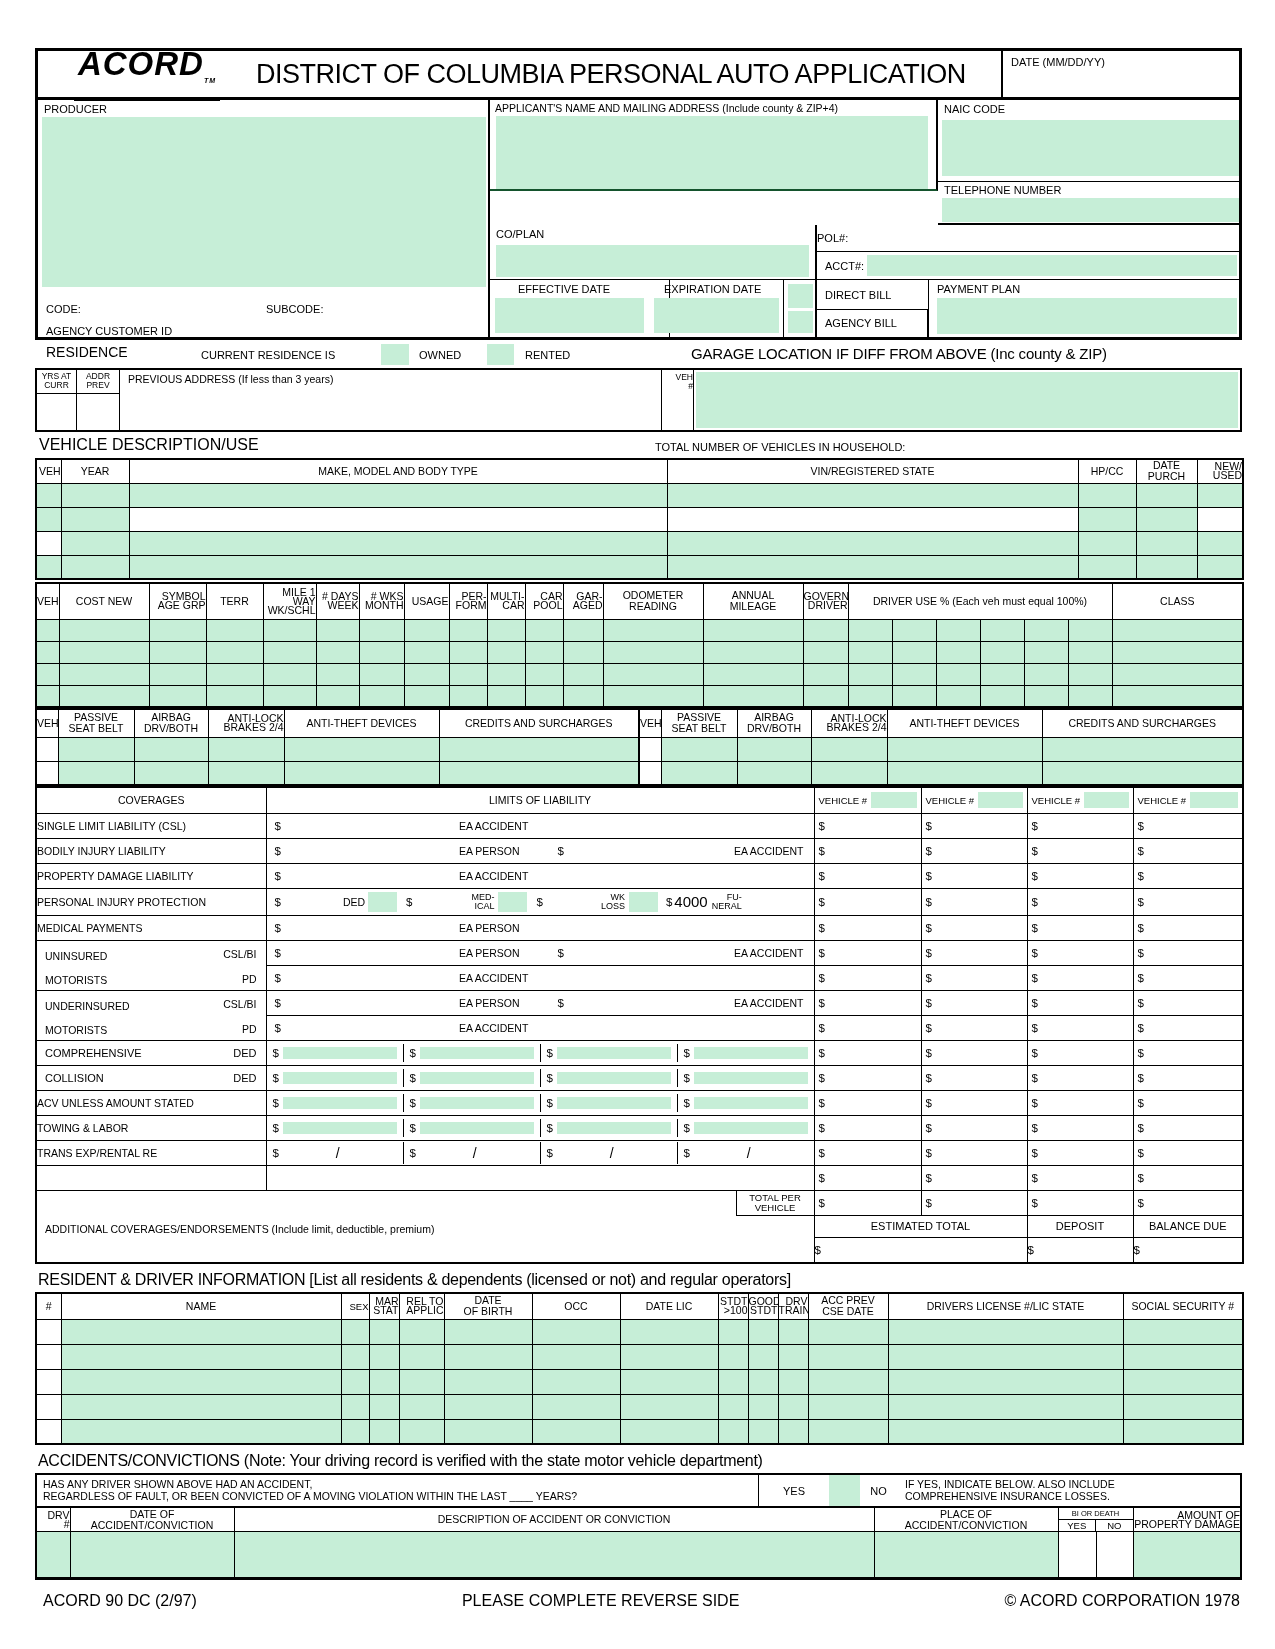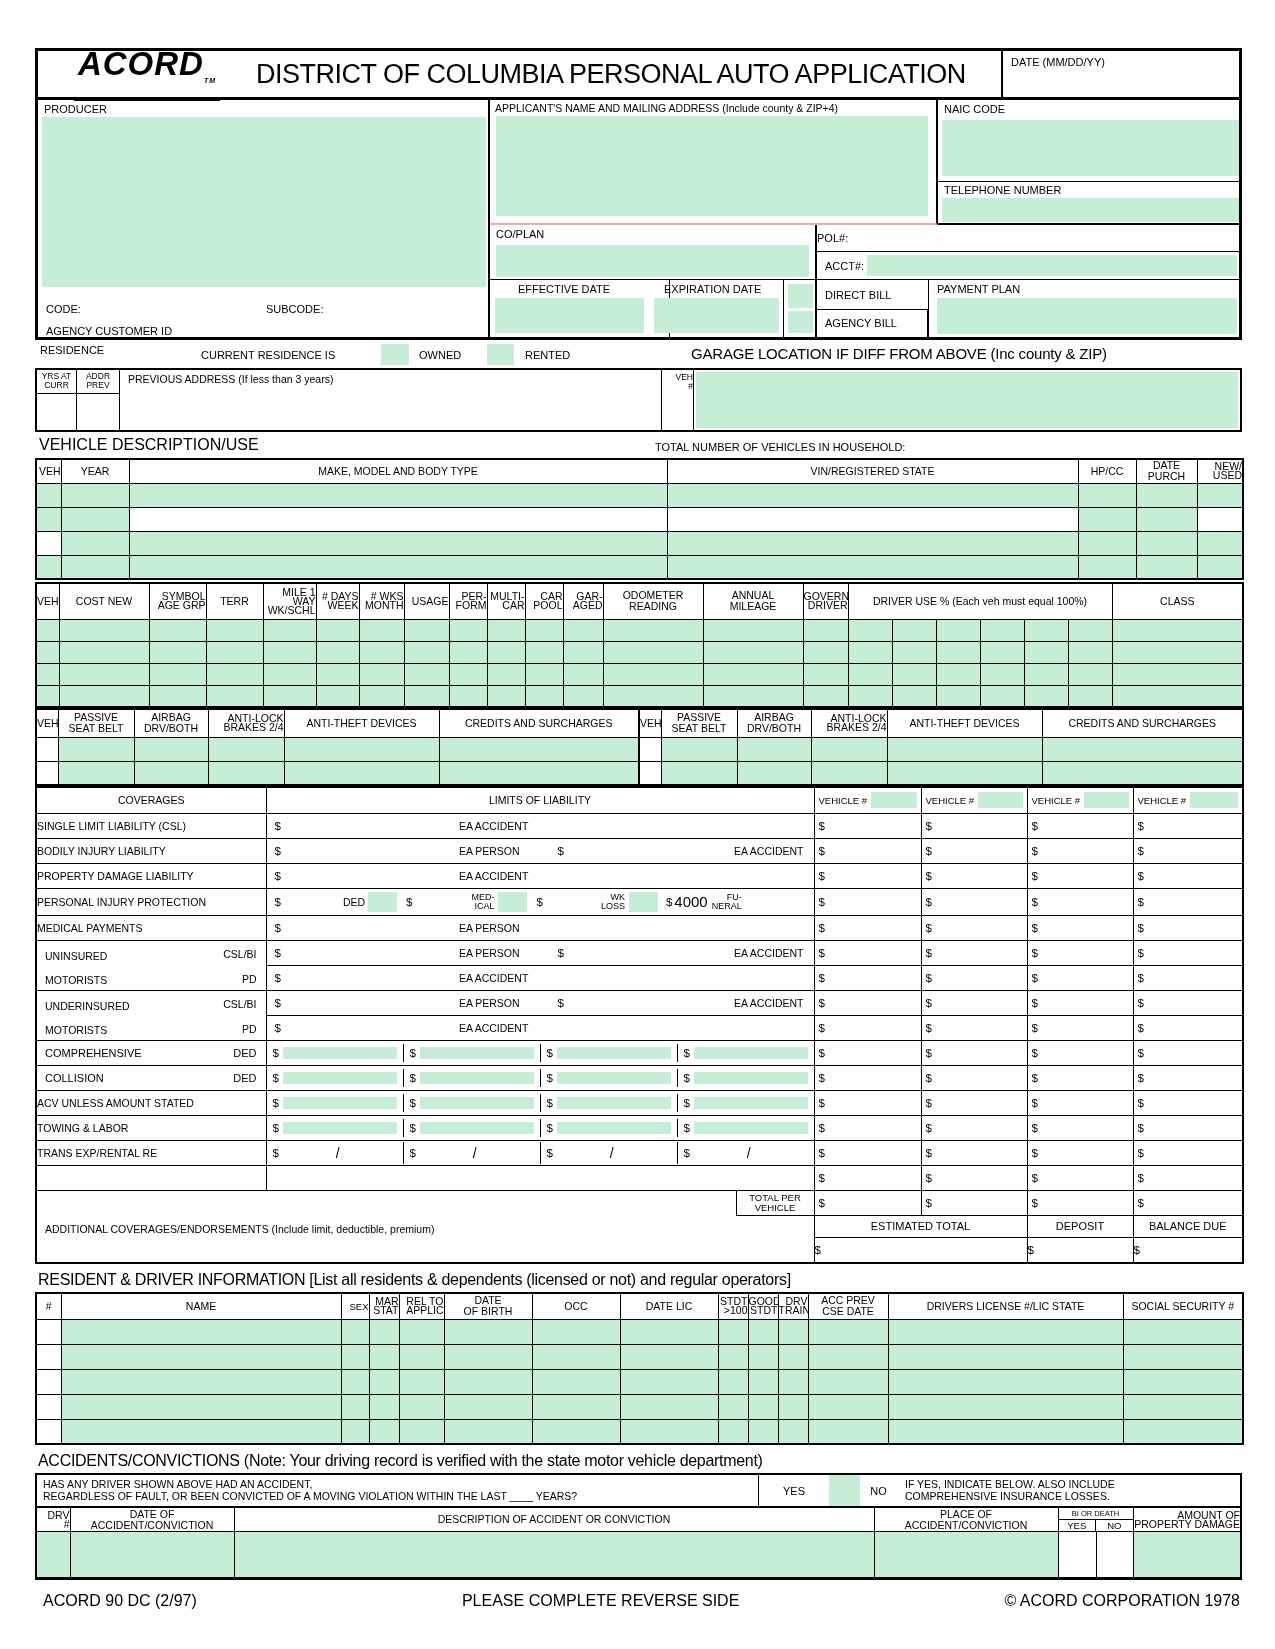--- a/index.html
+++ b/index.html
@@ -17,21 +17,21 @@
   .logo-tm{font-size:7px;vertical-align:-8px}
   .main-title{flex:1;display:flex;align-items:center;font-size:27px;letter-spacing:-.5px;white-space:nowrap}
   .date-box{width:238px;border-left:2px solid #000;padding:5px 8px;font-size:11px}
   
   .prod{position:relative;height:240px;border:3px solid #000;border-top:none}
   .cell{position:absolute;overflow:hidden}
   .lab{font-size:11px;line-height:12px}
   .lab10{font-size:10.5px;line-height:11px}
   .af{position:absolute}
   .c-prod{left:0;top:0;width:452px;height:100%;border-right:2px solid #000}
-  .c-app{left:452px;top:0;width:448px;height:125px;border-right:2px solid #000;border-bottom:2px solid #fca5a5}
+  .c-app{left:452px;top:0;width:448px;height:91px;border-right:2px solid #000;border-bottom:2px solid #14532d}
   .c-naic{left:900px;top:0;right:0;height:82px;border-bottom:1px solid #000}
   .c-phone{left:900px;top:82px;right:0;height:43px;border-bottom:2px solid #000}
   .c-coplan{left:452px;top:125px;width:327px;height:55px;border-right:2px solid #000;border-bottom:1px solid #000}
   .c-pol{left:779px;top:125px;right:0;height:27px;border-bottom:1px solid #000}
   .c-acct{left:779px;top:152px;right:0;height:28px;border-bottom:1px solid #000}
   .c-eff{left:452px;top:180px;width:180px;height:57px;border-right:1px solid #000}
   .c-exp{left:612px;top:180px;width:134px;height:57px;border-right:1px solid #000}
   .c-chk{left:746px;top:180px;width:33px;height:57px;border-right:2px solid #000}
   .c-db{left:779px;top:180px;width:111px;height:29px}
   .c-ab{left:779px;top:209px;width:111px;height:28px;border-top:1px solid #000;border-right:1px solid #000}
@@ -164,21 +164,21 @@
     <div class="cell c-ab">
       <div class="lab af" style="left:8px;top:7px">AGENCY BILL</div>
     </div>
     <div class="cell c-pay">
       <div class="lab af" style="left:8px;top:3px">PAYMENT PLAN</div>
       <div class="g af" style="left:8px;top:18px;width:300px;height:36px"></div>
     </div>
   </div>
 
   <div class="res-title">
-    <span class="af" style="left:5px;top:2px;font-size:11px">RESIDENCE</span>
+    <span class="af" style="left:11px;top:2px;font-size:14px">RESIDENCE</span>
     <span class="af lab" style="left:166px;top:7px">CURRENT RESIDENCE IS</span>
     <span class="g af" style="left:346px;top:2px;width:28px;height:21px"></span>
     <span class="af lab" style="left:384px;top:7px">OWNED</span>
     <span class="g af" style="left:452px;top:2px;width:27px;height:21px"></span>
     <span class="af lab" style="left:490px;top:7px">RENTED</span>
     <span class="af" style="left:656px;top:3px;font-size:15px;letter-spacing:-.2px">GARAGE LOCATION IF DIFF FROM ABOVE (Inc county &amp; ZIP)</span>
   </div>
   <div class="res-box">
     <div style="width:40px">
           <div class="rb-h pre">YRS AT

